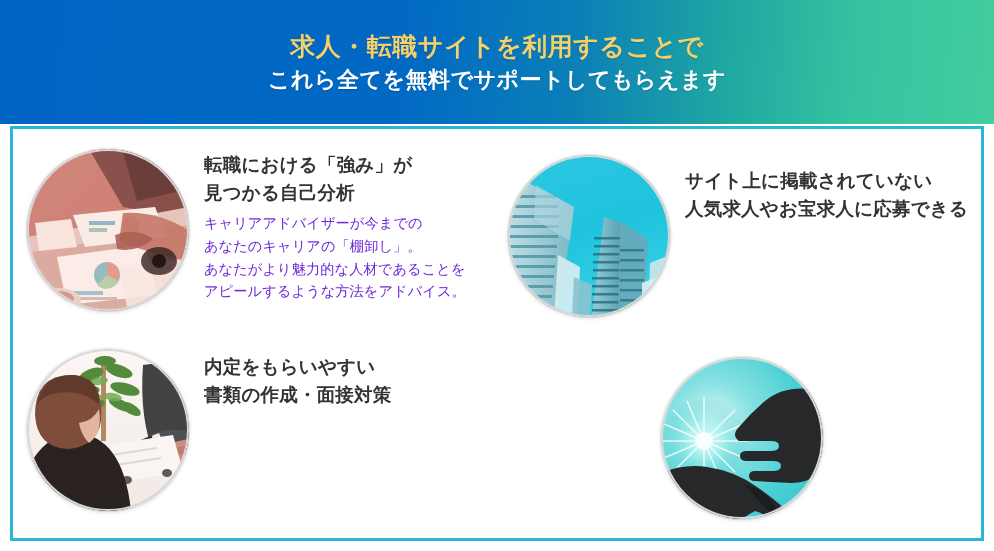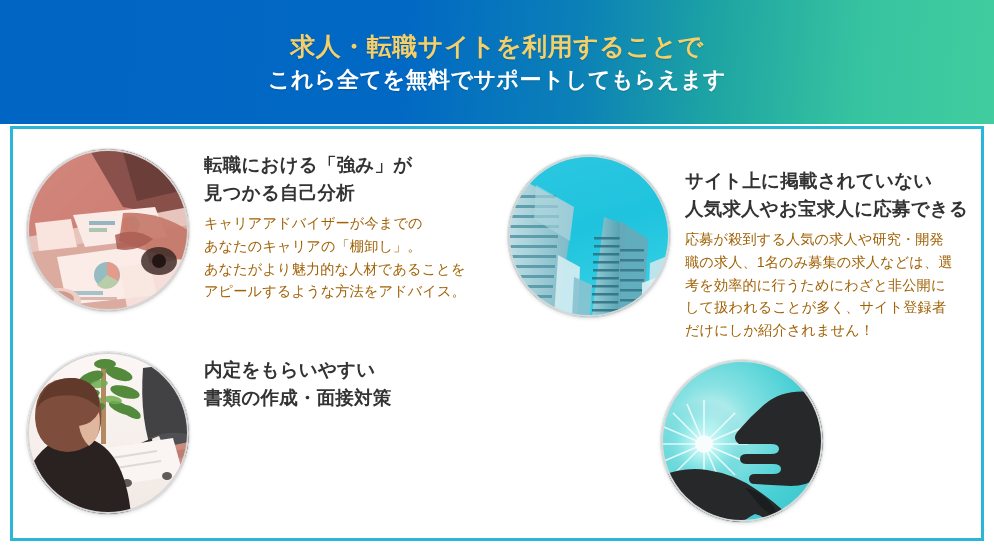--- a/index.html
+++ b/index.html
@@ -116,21 +116,21 @@
   .card-title {
     color: #333333;
     font-size: 18.5px;
     font-weight: bold;
     line-height: 1.52;
     letter-spacing: 0.2px;
     margin: 0 0 5px 0;
     white-space: pre-line;
   }
   .card-text {
-    color: #a16207;
+    color: #6d28d9;
     font-size: 14.2px;
     line-height: 1.60;
     letter-spacing: 0.1px;
     margin: 0;
     white-space: pre-line;
   }
 
   
   .card.c2 .card-body { padding-top: 2px; margin-top: 24px; }
   .card.c4 .card-body { padding-top: 2px; }
@@ -281,25 +281,20 @@
               <path d="M142 108 L162 100 L162 162 L140 162 Z" fill="#cfe7ec" opacity="0.95"></path>
               <path d="M134 128 L150 122 L150 162 L134 162 Z" fill="#e8f4f6" opacity="0.9"></path>
               <rect width="162" height="162" fill="#1fc3de" opacity="0.05"></rect>
             </g>
             <circle cx="81" cy="81" r="80" fill="none" stroke="#d7d7d7" stroke-width="2"></circle>
           </svg>
         </div>
         <div class="card-body">
           <p class="card-title">サイト上に掲載されていない
 人気求人やお宝求人に応募できる</p>
-          <p class="card-text">応募が殺到する人気の求人や研究・開発
-職の求人、1名のみ募集の求人などは、選
-考を効率的に行うためにわざと非公開に
-して扱われることが多く、サイト登録者
-だけにしか紹介されません！</p>
         </div>
       </div>
 
       <div class="card c3">
         <div class="thumb">
           <svg viewBox="0 0 162 162" xmlns="http://www.w3.org/2000/svg" role="img" aria-label="interview">
             <defs>
               <clipPath id="c3clip">
                   <circle cx="81" cy="81" r="81"></circle>
                 </clipPath>

